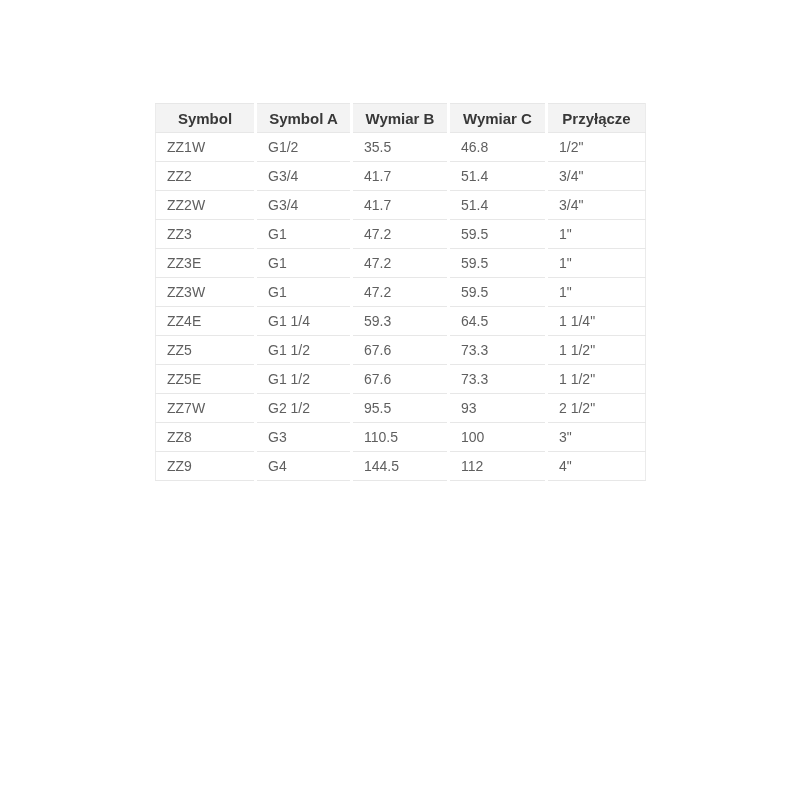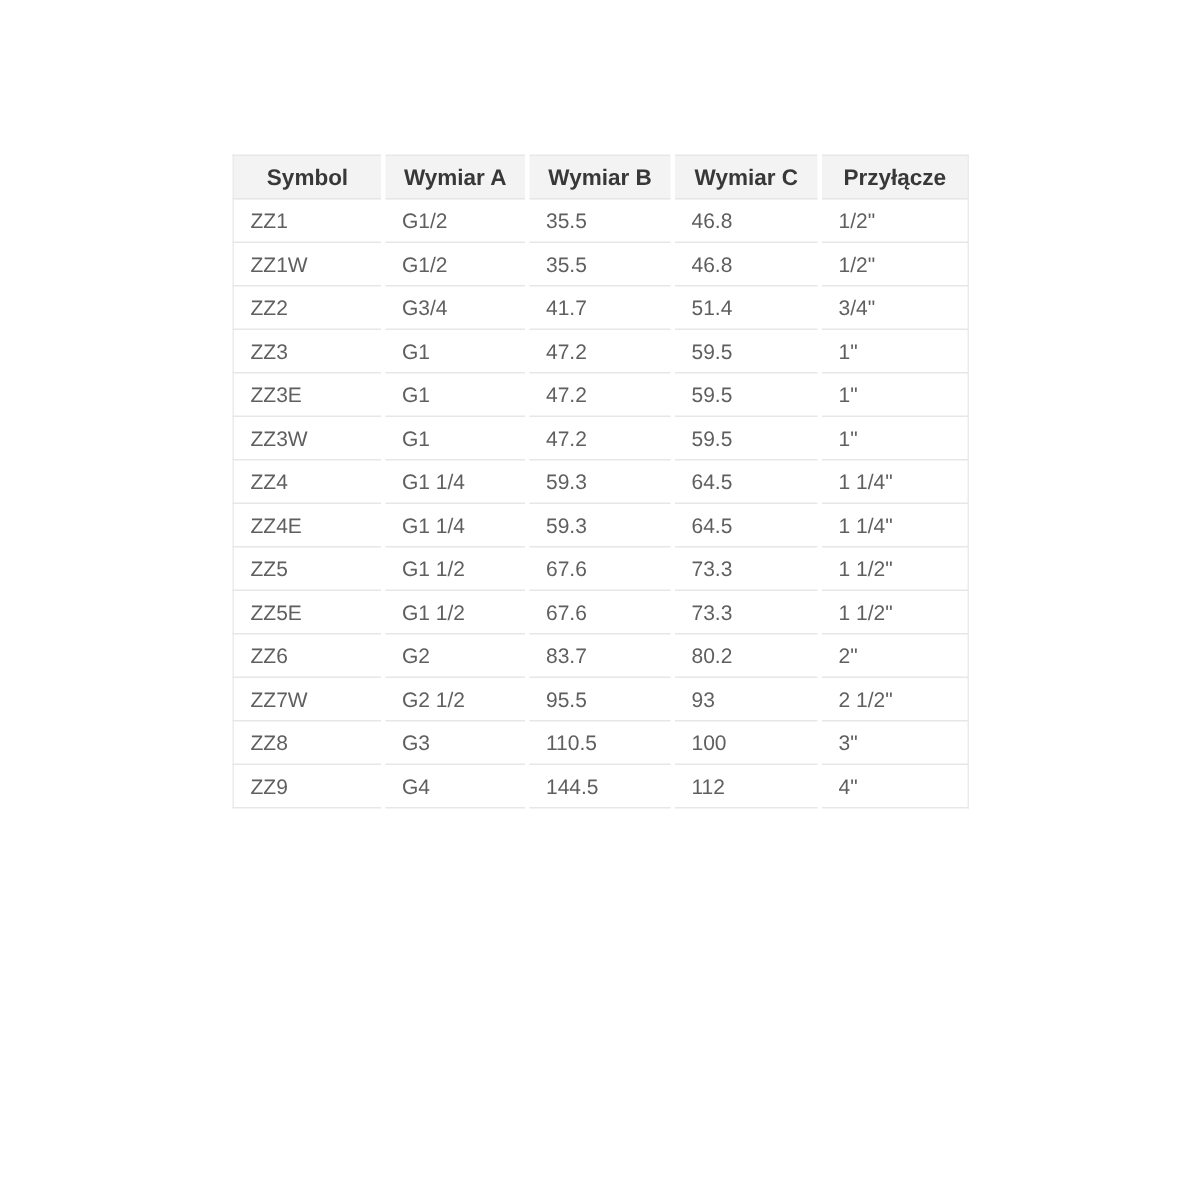--- a/index.html
+++ b/index.html
@@ -71,43 +71,43 @@
       <colgroup>
         <col style="width:100px">
         <col style="width:96px">
         <col style="width:97px">
         <col style="width:98px">
         <col style="width:99px">
       </colgroup>
       <thead>
         <tr>
             <th>Symbol</th>
-            <th>Wymiar A</th>
+            <th>Symbol A</th>
             <th>Wymiar B</th>
             <th>Wymiar C</th>
             <th>Przyłącze</th>
           </tr>
       </thead>
       <tbody>
-          <tr>
-            <td>ZZ1</td>
-            <td>G1/2</td>
-            <td>35.5</td>
-            <td>46.8</td>
-            <td>1/2"</td>
-          </tr>
           <tr>
             <td>ZZ1W</td>
             <td>G1/2</td>
             <td>35.5</td>
             <td>46.8</td>
             <td>1/2"</td>
           </tr>
           <tr>
             <td>ZZ2</td>
+            <td>G3/4</td>
+            <td>41.7</td>
+            <td>51.4</td>
+            <td>3/4"</td>
+          </tr>
+          <tr>
+            <td>ZZ2W</td>
             <td>G3/4</td>
             <td>41.7</td>
             <td>51.4</td>
             <td>3/4"</td>
           </tr>
           <tr>
             <td>ZZ3</td>
             <td>G1</td>
             <td>47.2</td>
             <td>59.5</td>
@@ -121,53 +121,39 @@
             <td>1"</td>
           </tr>
           <tr>
             <td>ZZ3W</td>
             <td>G1</td>
             <td>47.2</td>
             <td>59.5</td>
             <td>1"</td>
           </tr>
           <tr>
-            <td>ZZ4</td>
-            <td>G1 1/4</td>
-            <td>59.3</td>
-            <td>64.5</td>
-            <td>1 1/4"</td>
-          </tr>
-          <tr>
             <td>ZZ4E</td>
             <td>G1 1/4</td>
             <td>59.3</td>
             <td>64.5</td>
             <td>1 1/4"</td>
           </tr>
           <tr>
             <td>ZZ5</td>
             <td>G1 1/2</td>
             <td>67.6</td>
             <td>73.3</td>
             <td>1 1/2"</td>
           </tr>
           <tr>
             <td>ZZ5E</td>
             <td>G1 1/2</td>
             <td>67.6</td>
             <td>73.3</td>
             <td>1 1/2"</td>
-          </tr>
-          <tr>
-            <td>ZZ6</td>
-            <td>G2</td>
-            <td>83.7</td>
-            <td>80.2</td>
-            <td>2"</td>
           </tr>
           <tr>
             <td>ZZ7W</td>
             <td>G2 1/2</td>
             <td>95.5</td>
             <td>93</td>
             <td>2 1/2"</td>
           </tr>
           <tr>
             <td>ZZ8</td>

